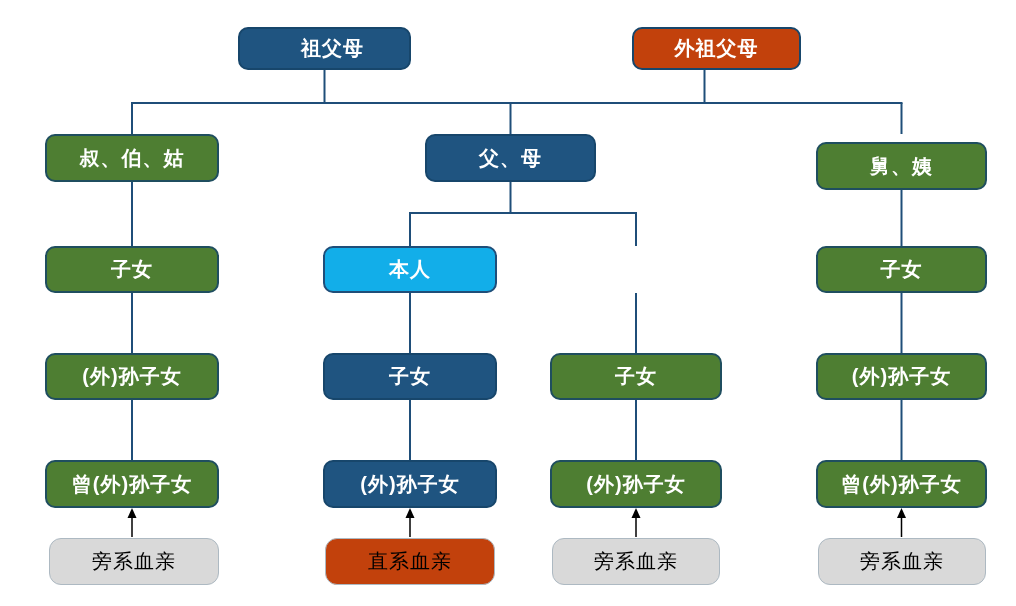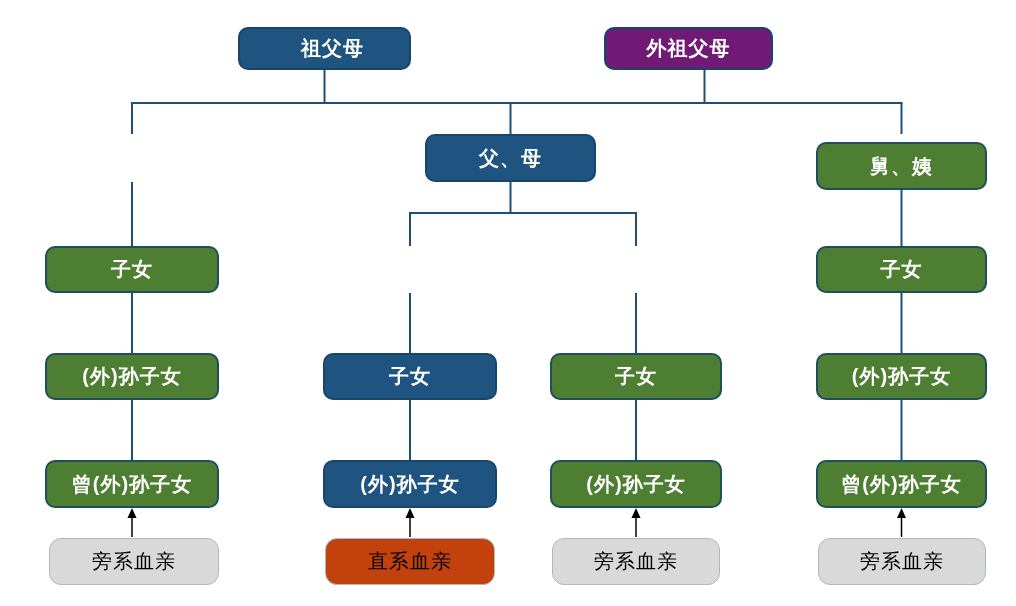--- a/index.html
+++ b/index.html
@@ -57,31 +57,37 @@
       <polygon points="410,508 405.5,518 414.5,518" fill="#000000"></polygon>
       <line x1="636" y1="516" x2="636" y2="537" stroke="#000000" stroke-width="1.5"></line>
       <polygon points="636,508 631.5,518 640.5,518" fill="#000000"></polygon>
       <line x1="901.5" y1="516" x2="901.5" y2="537" stroke="#000000" stroke-width="1.5"></line>
       <polygon points="901.5,508 897,518 906,518" fill="#000000"></polygon>
     </svg>
   <div id="nodes-layer">
       <div class="node dark_blue" style="left: 238px; top: 27px; width: 173px; height: 43px; background: rgb(31, 84, 128); border: 2px solid rgb(23, 70, 107); color: rgb(255, 255, 255); padding-left: 16px;">
         <span>祖父母</span>
       </div>
-      <div class="node dark_blue" style="left: 604px; top: 27px; width: 169px; height: 43px; background: #701a75; border: 2px solid rgb(23, 70, 107); color: rgb(255, 255, 255);">
+      <div class="node dark_blue" style="left: 632px; top: 27px; width: 169px; height: 43px; background: #c2410c; border: 2px solid rgb(23, 70, 107); color: rgb(255, 255, 255);">
         <span>外祖父母</span>
+      </div>
+      <div class="node green" style="left: 45px; top: 134px; width: 174px; height: 48px; background: rgb(78, 126, 50); border: 2px solid rgb(31, 78, 95); color: rgb(255, 255, 255);">
+        <span>叔、伯、姑</span>
       </div>
       <div class="node dark_blue" style="left: 425px; top: 134px; width: 171px; height: 48px; background: rgb(31, 84, 128); border: 2px solid rgb(23, 70, 107); color: rgb(255, 255, 255);">
         <span>父、母</span>
       </div>
       <div class="node green" style="left: 816px; top: 142px; width: 171px; height: 48px; background: rgb(78, 126, 50); border: 2px solid rgb(31, 78, 95); color: rgb(255, 255, 255);">
         <span>舅、姨</span>
       </div>
       <div class="node green" style="left: 45px; top: 246px; width: 174px; height: 47px; background: rgb(78, 126, 50); border: 2px solid rgb(31, 78, 95); color: rgb(255, 255, 255);">
         <span>子女</span>
+      </div>
+      <div class="node light_blue" style="left: 323px; top: 246px; width: 174px; height: 47px; background: rgb(18, 174, 233); border: 2.5px solid rgb(31, 78, 121); color: rgb(255, 255, 255);">
+        <span>本人</span>
       </div>
       <div class="node green" style="left: 816px; top: 246px; width: 171px; height: 47px; background: rgb(78, 126, 50); border: 2px solid rgb(31, 78, 95); color: rgb(255, 255, 255);">
         <span>子女</span>
       </div>
       <div class="node green" style="left: 45px; top: 353px; width: 174px; height: 47px; background: rgb(78, 126, 50); border: 2px solid rgb(31, 78, 95); color: rgb(255, 255, 255);">
         <span>(外)孙子女</span>
       </div>
       <div class="node dark_blue" style="left: 323px; top: 353px; width: 174px; height: 47px; background: rgb(31, 84, 128); border: 2px solid rgb(23, 70, 107); color: rgb(255, 255, 255);">
         <span>子女</span>
       </div>

